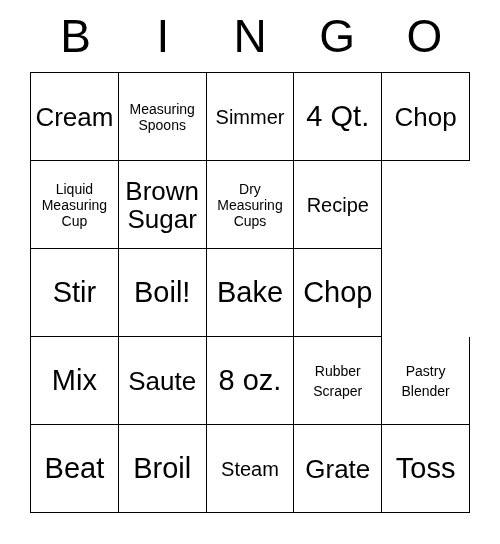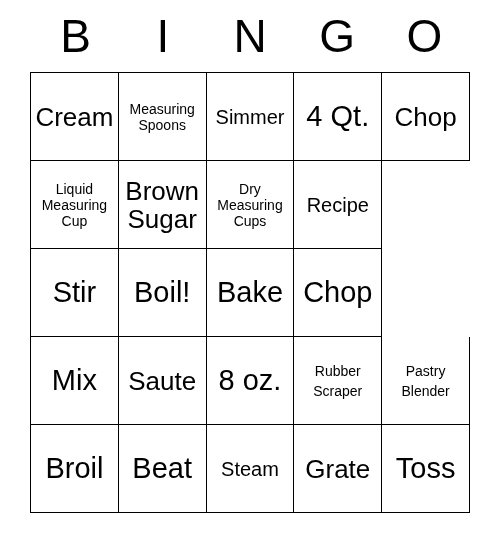--- a/index.html
+++ b/index.html
@@ -177,24 +177,24 @@
 Scraper</span>
         </div>
       <div class="cell">
           <span class="cell-text fs-sm">Pastry
 Blender</span>
         </div>
     </div>
 
     <div class="grid-row">
       <div class="cell">
+          <span class="cell-text fs-xl">Beat</span>
+        </div>
+      <div class="cell">
           <span class="cell-text fs-xl">Broil</span>
-        </div>
-      <div class="cell">
-          <span class="cell-text fs-xl">Beat</span>
         </div>
       <div class="cell">
           <span class="cell-text fs-md">Steam</span>
         </div>
       <div class="cell">
           <span class="cell-text fs-lg">Grate</span>
         </div>
       <div class="cell">
           <span class="cell-text fs-xl">Toss</span>
         </div>

